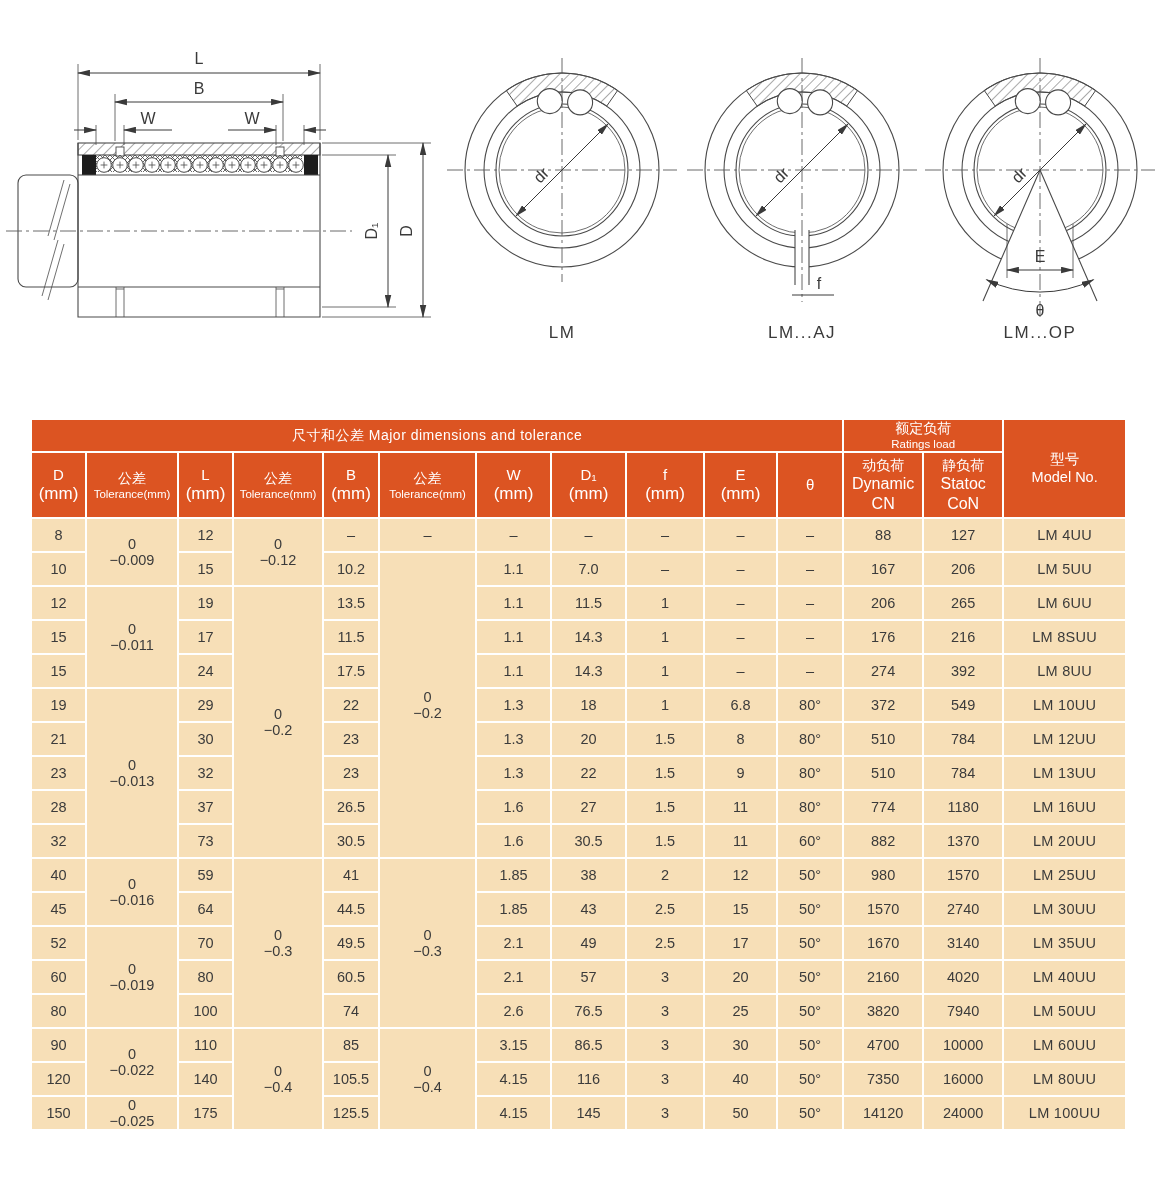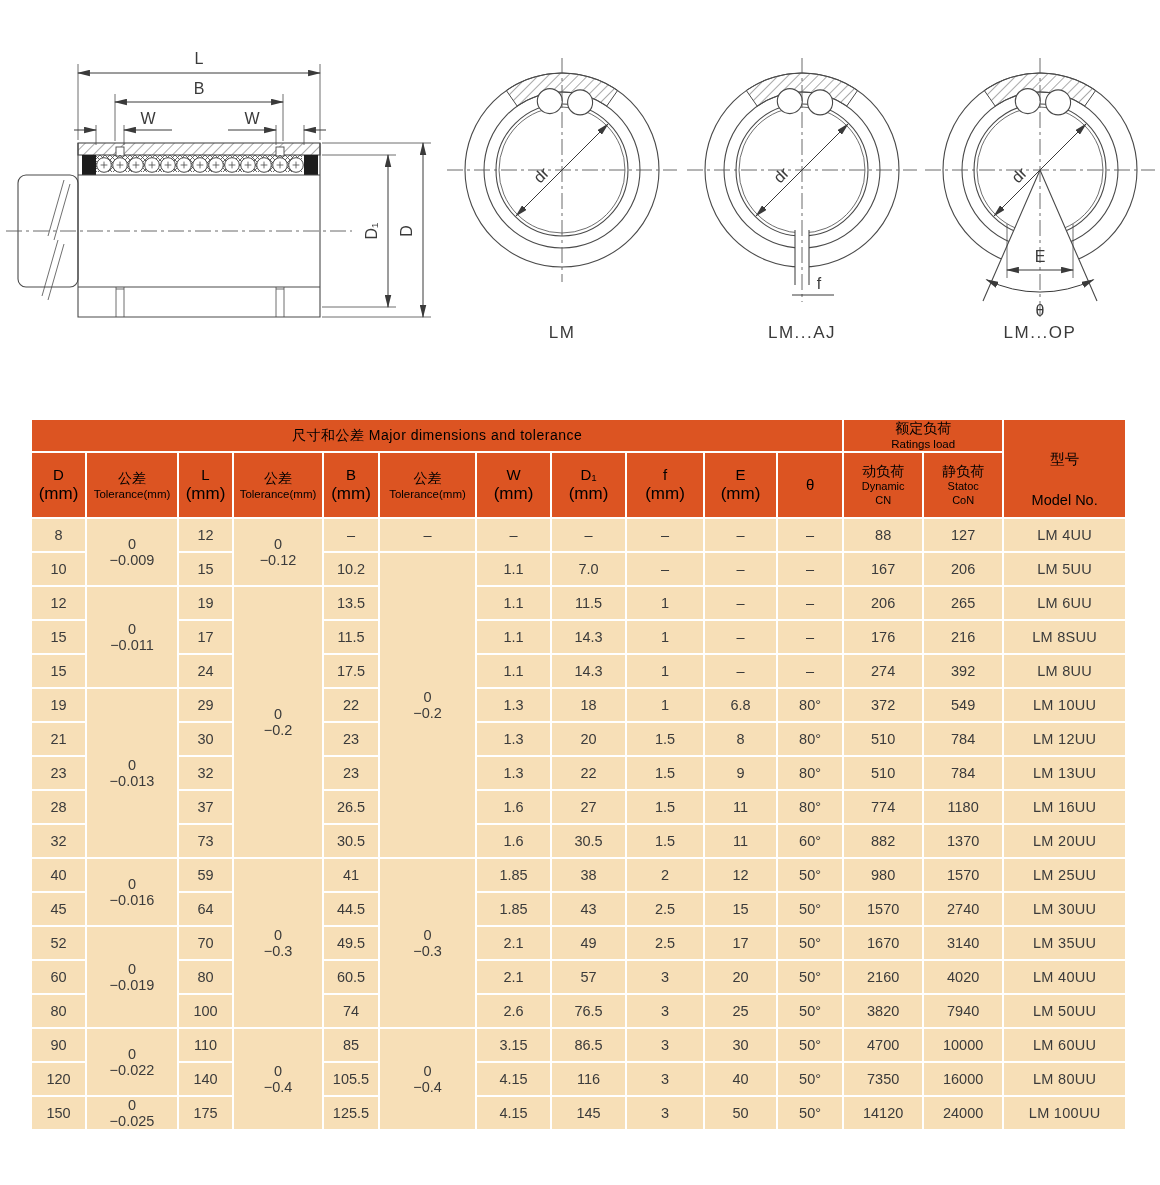--- a/index.html
+++ b/index.html
@@ -10,33 +10,33 @@
   .ol{fill:none;stroke:#4a4a4a;stroke-width:1.1;}
   .thin{fill:none;stroke:#4a4a4a;stroke-width:.8;}
   .cl{fill:none;stroke:#5a5a5a;stroke-width:.9;stroke-dasharray:16 4 3 4;}
   .dim{fill:none;stroke:#3a3a3a;stroke-width:1;}
   svg text{font-family:"Liberation Sans",sans-serif;fill:#3a3a3a;}
   .dim-label{font-size:16px;}
   .caption{font-size:17px;letter-spacing:1.5px;}
   
   table.spec{position:absolute;left:30px;top:418px;width:1095px;
              border-collapse:collapse;table-layout:fixed;}
-  table.spec th{background:#DC5422;color:#000000;font-weight:400;text-align:center;
+  table.spec th{background:#DC5422;color:#ffffff;font-weight:400;text-align:center;
                 vertical-align:middle;border:2px solid #fff;padding:0;font-size:14px;}
   table.spec td{background:#F7DFB7;color:#3b3b3b;text-align:center;vertical-align:middle;
                 border:2px solid #fff;padding:0;font-size:14.5px;}
   tr.band{height:32px;} tr.cols{height:66px;} tbody tr{height:34px;}
   .ln{display:block;line-height:1.22;}
   td .ln{line-height:16px;}
   .band-title{font-size:15px;letter-spacing:.5px;}
   .sub .ln:not(:first-child){font-size:11.5px;}
   .colh .ln:first-child{font-size:15px;}
   .colh .ln:not(:first-child){font-size:17px;}
-  .load .ln{font-size:11px;} .load .ln:first-child{font-size:14px;}
-  .model-head .ln{font-size:14.5px;margin-top:23px;}
+  .load .ln{font-size:16px;} .load .ln:first-child{font-size:14px;}
+  .model-head .ln{font-size:14.5px;}
   .model-cell{letter-spacing:.3px;}
 </style>
 </head>
 <body>
 
 <div class="sheet">
 
   <svg class="drawings" width="1160" height="405" viewBox="0 0 1160 405">
     <defs>
       <marker id="ah" viewBox="0 0 12 6" refX="11" refY="3" markerWidth="13" markerHeight="7" orient="auto-start-reverse">

